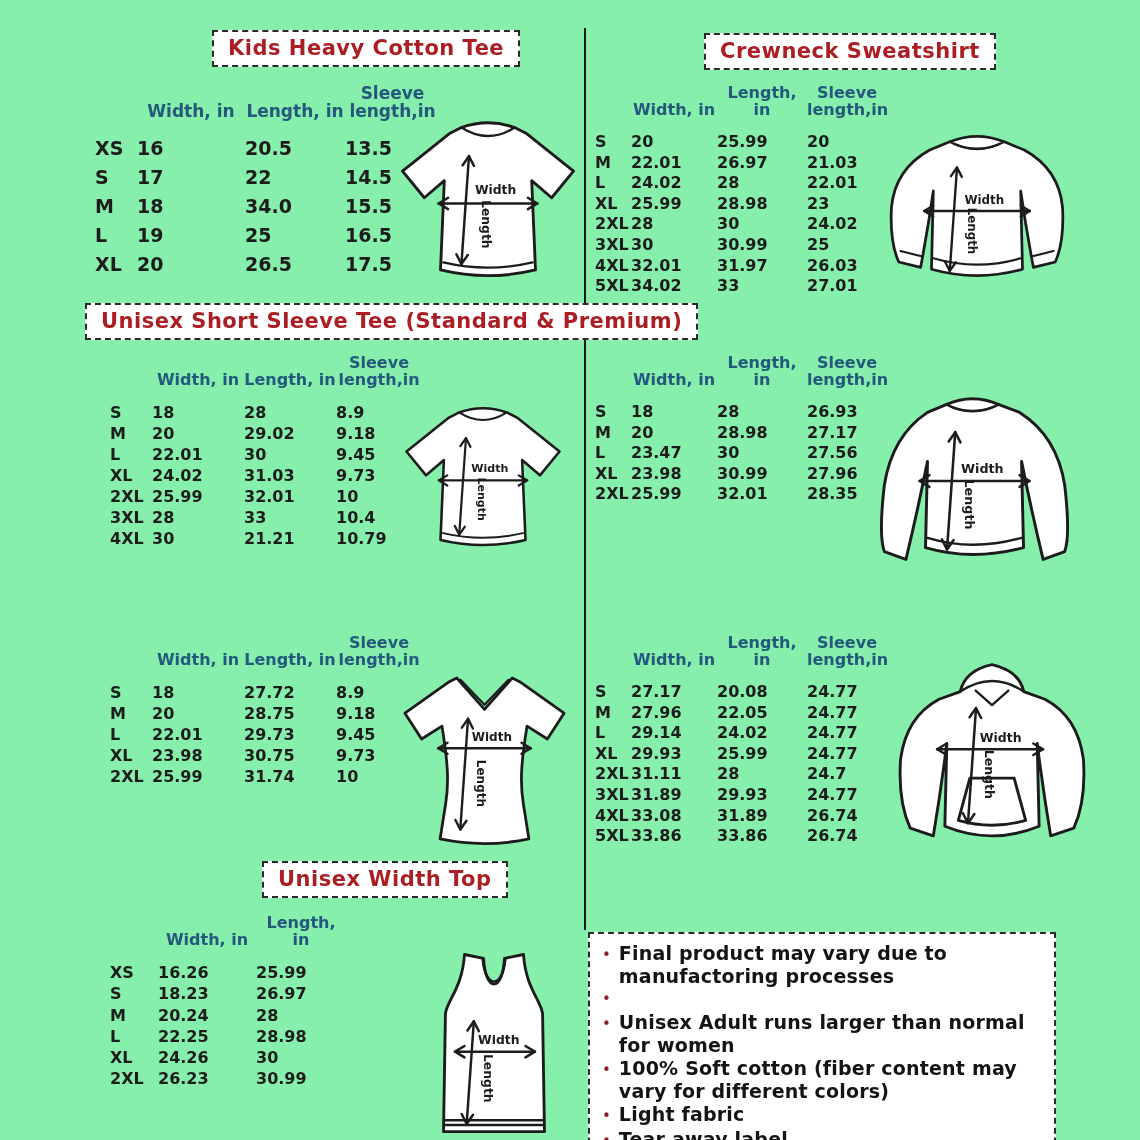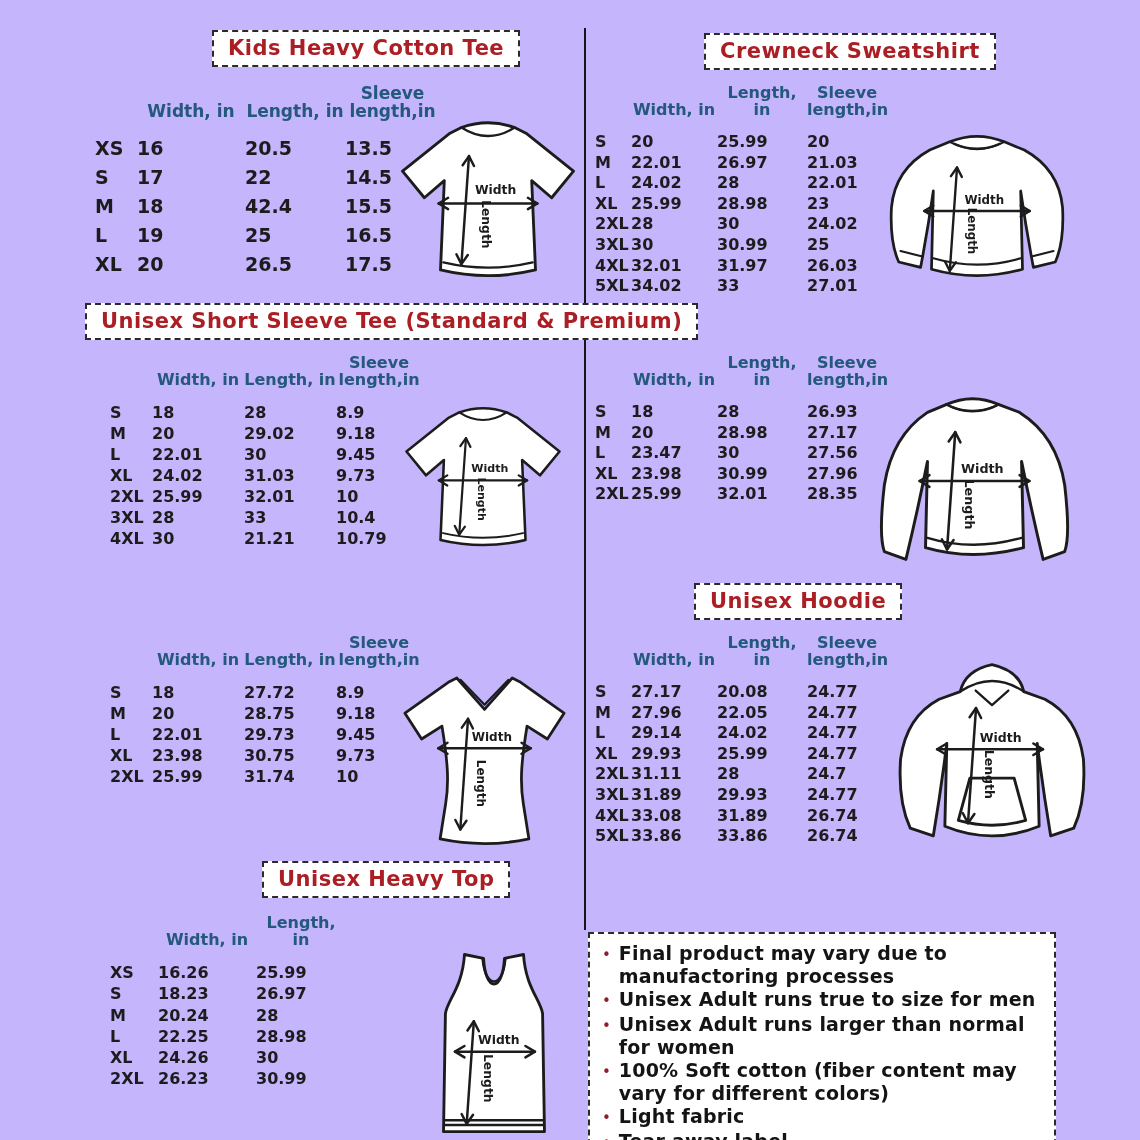--- a/index.html
+++ b/index.html
@@ -4,21 +4,21 @@
 <style>
   :root{
     --title-red:#ab1e24;
     --header-blue:#24587c;
     --bullet-maroon:#8d1f2c;
     --ink:#1c1c1c;
   }
   *{margin:0;padding:0;box-sizing:border-box;}
   html,body{background:#ffffff;}
   body{font-family:"DejaVu Sans", sans-serif; color:var(--ink);}
-  .canvas{position:relative;width:1140px;height:1140px;background:#c4b5fd;overflow:hidden;}
+  .canvas{position:relative;width:1140px;height:1140px;background:#86efac;overflow:hidden;}
 
   .divider{position:absolute;background:#161616;width:2px;}
 
   .title-box{
     position:absolute;
     border:2px dashed #2a2a2a;
     padding:4px 14px 5px 14px;
     background:#ffffff;
     white-space:nowrap;
   }
@@ -98,21 +98,21 @@
         </div>
         <div class="trow">
           <div class="cell size">S</div>
           <div class="cell">17</div>
           <div class="cell">22</div>
           <div class="cell">14.5</div>
         </div>
         <div class="trow">
           <div class="cell size">M</div>
           <div class="cell">18</div>
-          <div class="cell">42.4</div>
+          <div class="cell">34.0</div>
           <div class="cell">15.5</div>
         </div>
         <div class="trow">
           <div class="cell size">L</div>
           <div class="cell">19</div>
           <div class="cell">25</div>
           <div class="cell">16.5</div>
         </div>
         <div class="trow">
           <div class="cell size">XL</div>
@@ -408,23 +408,20 @@
     </g>
     <g transform="rotate(4 78 120)">
       <path class="arr" d="M78,60 L78,180"></path>
       <path class="arr" d="M72,70 L78,60 L84,70"></path>
       <path class="arr" d="M72,170 L78,180 L84,170"></path>
     </g>
     <text x="108" y="84">Width</text>
     <text transform="rotate(90 92 130)" x="92" y="130">Length</text>
   </svg>
 
-  <div class="title-box" style="left:694px;top:583px;">
-    <span class="title">Unisex Hoodie</span>
-  </div>
   <div class="table" style="left:595px;top:634px;--cols:36px 86px 90px 80px;--rowh:20.6px;">
     <div class="thead">
         <div class="cell size"></div>
         <div class="cell">Width, in</div>
         <div class="cell">Length, in</div>
         <div class="cell">Sleeve
 length,in</div>
       </div>
     <div class="tbody">
         <div class="trow">
@@ -490,21 +487,21 @@
     <g transform="rotate(4 94 118)">
       <path class="arr" d="M94,55 L94,175"></path>
       <path class="arr" d="M88,65 L94,55 L100,65"></path>
       <path class="arr" d="M88,165 L94,175 L100,165"></path>
     </g>
     <text x="124" y="90">Width</text>
     <text transform="rotate(90 108 124)" x="108" y="124">Length</text>
   </svg>
 
   <div class="title-box" style="left:262px;top:861px;">
-    <span class="title">Unisex Heavy Top</span>
+    <span class="title">Unisex Width Top</span>
   </div>
   <div class="table" style="left:110px;top:914px;--cols:48px 98px 90px;--rowh:21.3px;">
     <div class="thead">
         <div class="cell size"></div>
         <div class="cell">Width, in</div>
         <div class="cell">Length, in</div>
       </div>
     <div class="tbody">
         <div class="trow">
           <div class="cell size">XS</div>
@@ -557,21 +554,20 @@
     <text transform="rotate(90 64 140)" x="64" y="140">Length</text>
   </svg>
 
   <div class="notes" style="left:588px;top:932px;width:468px;">
       <div class="note">
         <span class="dot">•</span>
         <span class="txt">Final product may vary due to manufactoring processes</span>
       </div>
       <div class="note">
         <span class="dot">•</span>
-        <span class="txt">Unisex Adult runs true to size for men</span>
       </div>
       <div class="note">
         <span class="dot">•</span>
         <span class="txt">Unisex Adult runs larger than normal for women</span>
       </div>
       <div class="note">
         <span class="dot">•</span>
         <span class="txt">100% Soft cotton (fiber content may vary for different colors)</span>
       </div>
       <div class="note">

